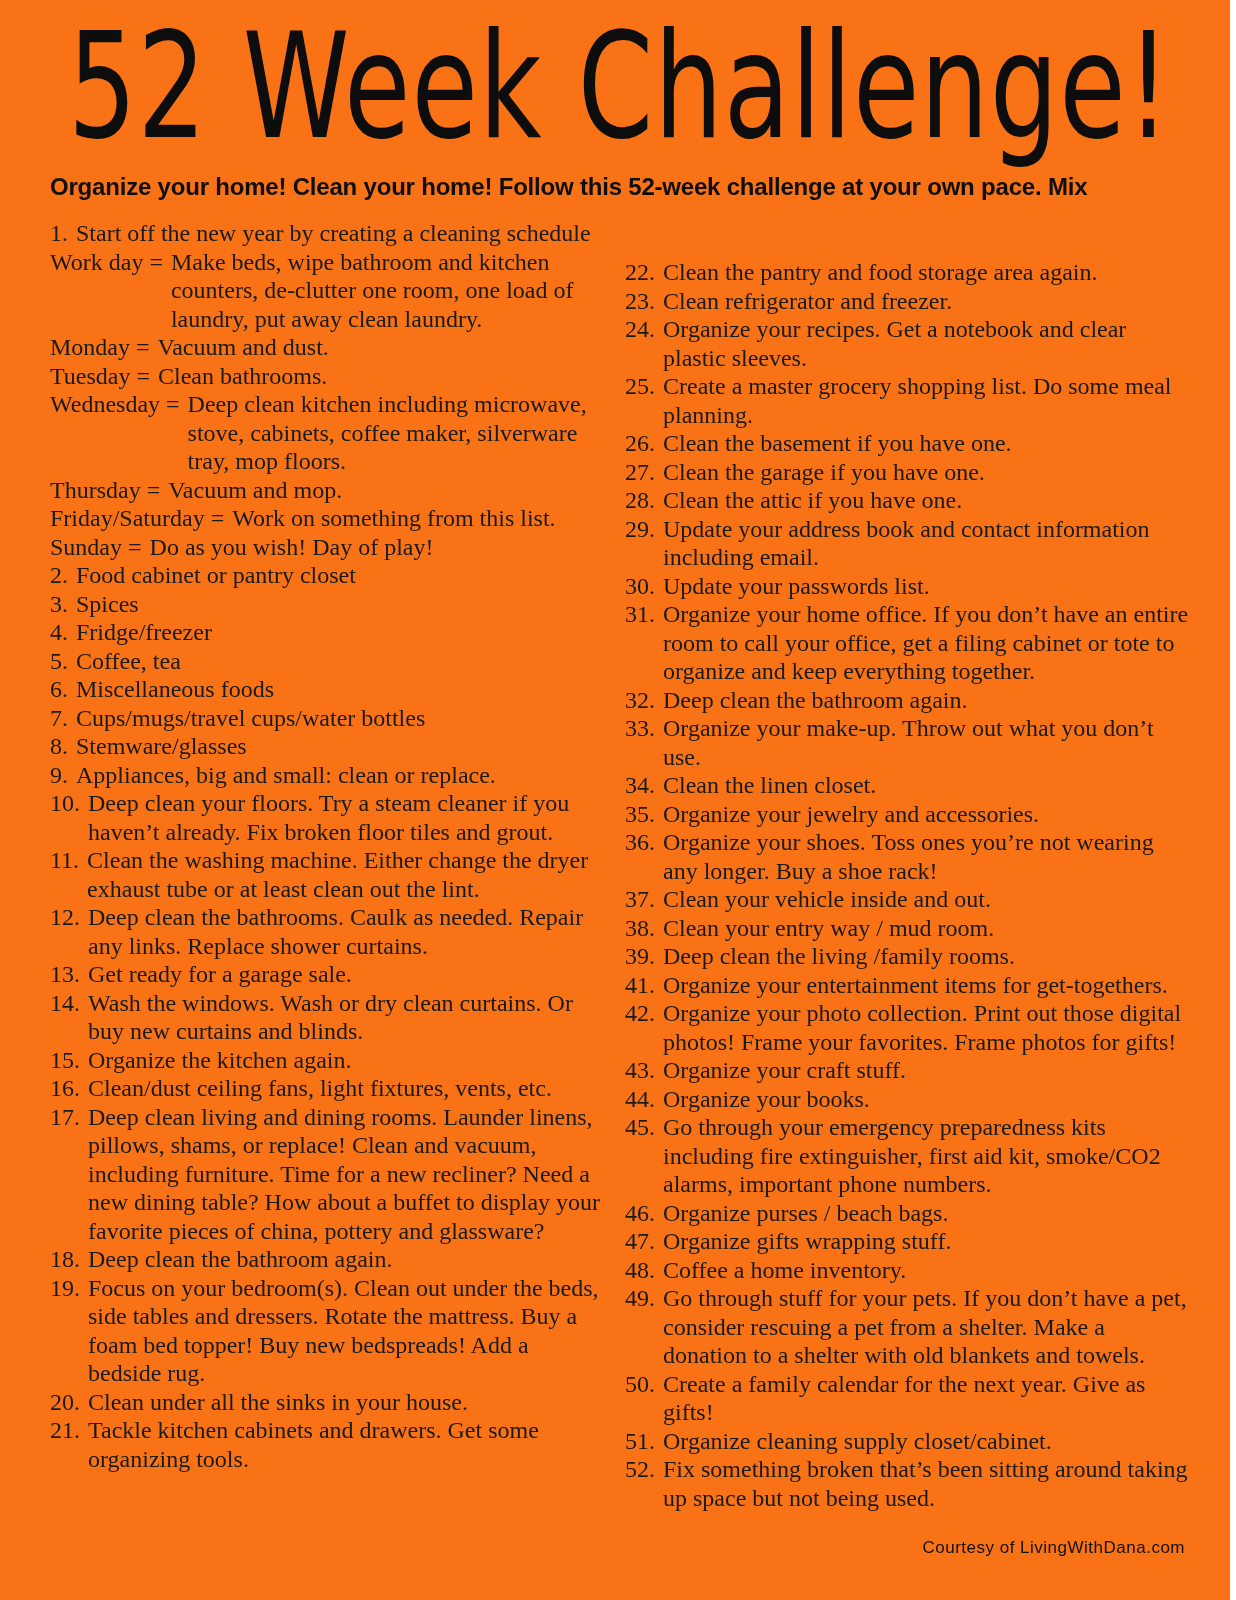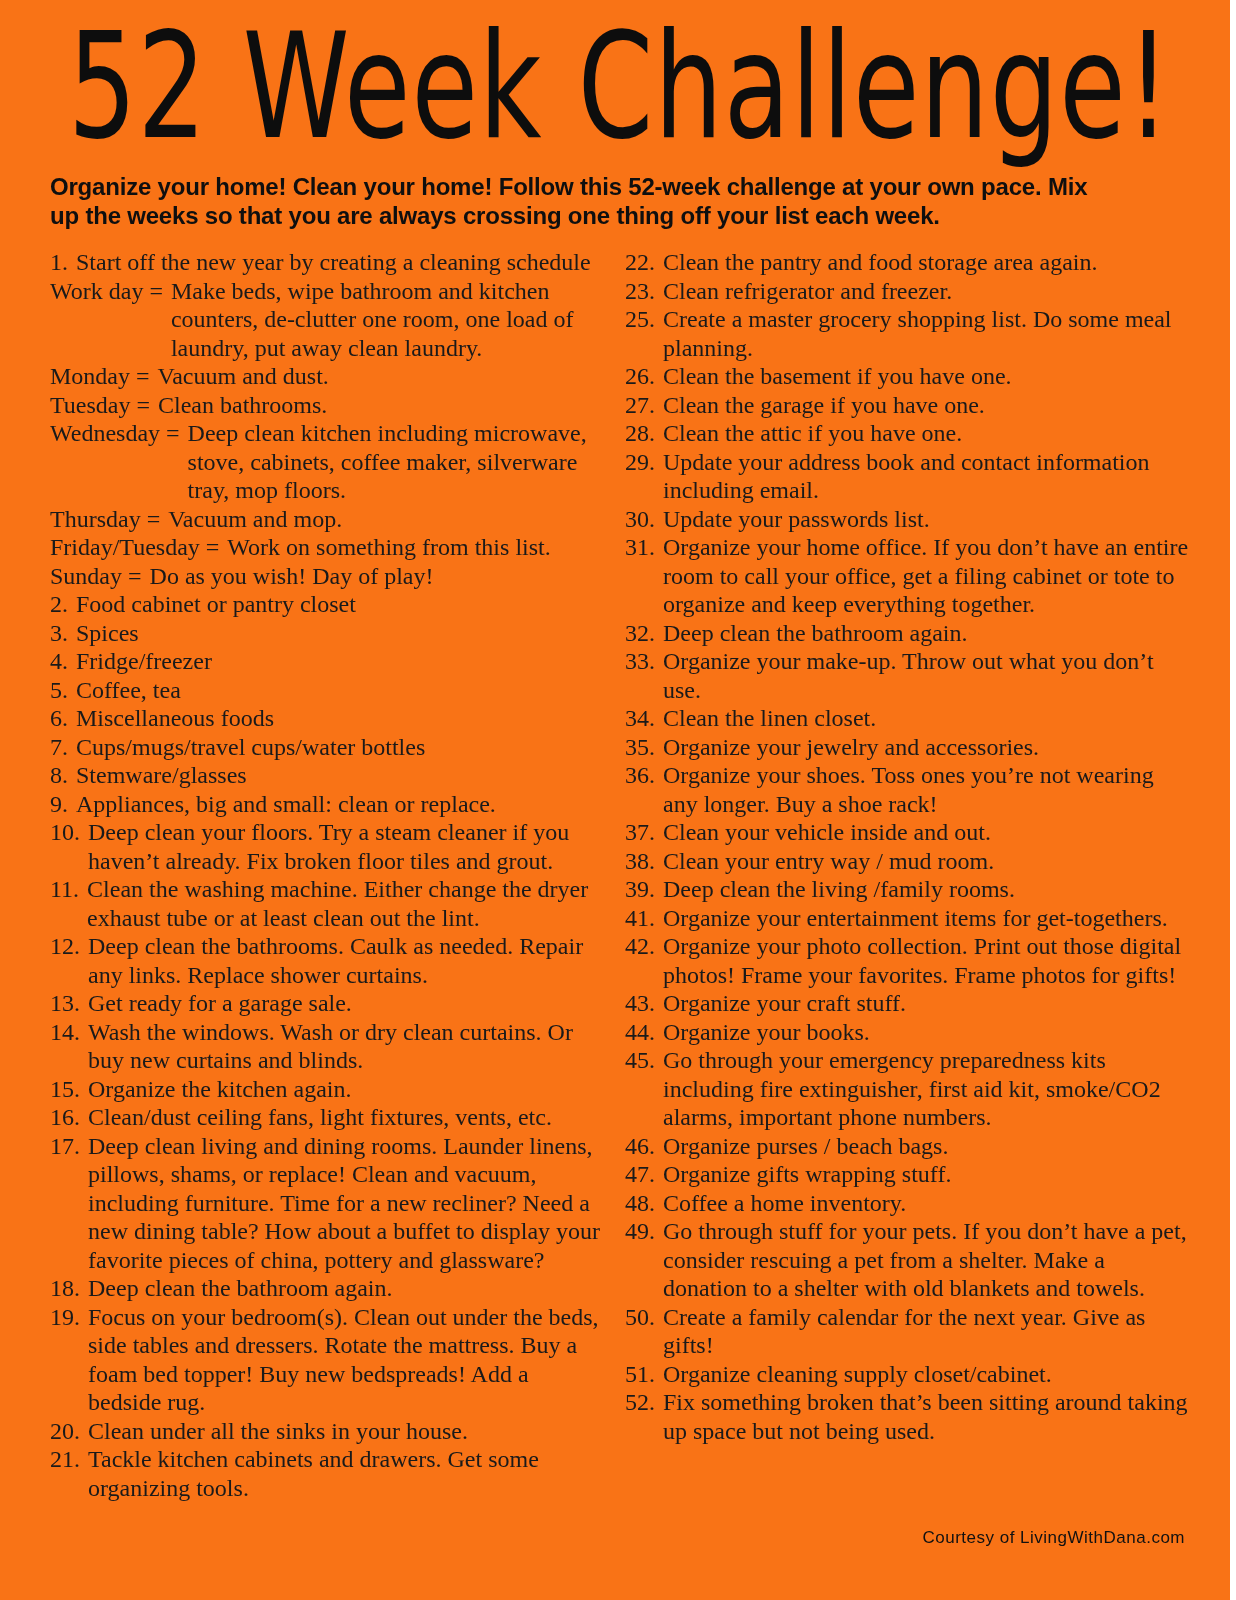--- a/index.html
+++ b/index.html
@@ -53,20 +53,21 @@
     line-height: 28.5px;
     color: #1a1a1a;
   }
   .col-left {
     flex: none;
     width: 555px;
     margin-right: 20px;
   }
   .col-right {
     flex: 1 1 auto;
+    margin-top: 39px;
   }
   .item {
     display: flex;
     align-items: flex-start;
   }
   .item .num,
   .item .label {
     white-space: nowrap;
     margin-right: 8px;
   }
@@ -85,21 +86,20 @@
 </style>
 </head>
 <body>
 
 <div class="page">
 
   <h1 class="title">52 Week Challenge!</h1>
 
   <div class="subtitle">
     <div>Organize your home! Clean your home! Follow this 52-week challenge at your own pace. Mix</div>
-    <div>up the weeks so that you are always crossing one thing off your list each week.</div>
   </div>
 
   <div class="columns">
 
     <div class="col-left">
 
         <div class="item">
           <span class="num">1.</span>
 
           <span class="text">Start off the new year by creating a cleaning schedule</span>
@@ -130,21 +130,21 @@
         </div>
 
         <div class="item">
 
           <span class="label">Thursday =</span>
           <span class="text">Vacuum and mop.</span>
         </div>
 
         <div class="item">
 
-          <span class="label">Friday/Tuesday =</span>
+          <span class="label">Friday/Saturday =</span>
           <span class="text">Work on something from this list.</span>
         </div>
 
         <div class="item">
 
           <span class="label">Sunday =</span>
           <span class="text">Do as you wish! Day of play!</span>
         </div>
 
         <div class="item">
@@ -275,20 +275,25 @@
 
           <span class="text">Clean the pantry and food storage area again.</span>
         </div>
 
         <div class="item">
           <span class="num">23.</span>
 
           <span class="text">Clean refrigerator and freezer.</span>
         </div>
 
+        <div class="item">
+          <span class="num">24.</span>
+
+          <span class="text">Organize your recipes. Get a notebook and clear plastic sleeves.</span>
+        </div>
 
         <div class="item">
           <span class="num">25.</span>
 
           <span class="text">Create a master grocery shopping list. Do some meal planning.</span>
         </div>
 
         <div class="item">
           <span class="num">26.</span>
 

